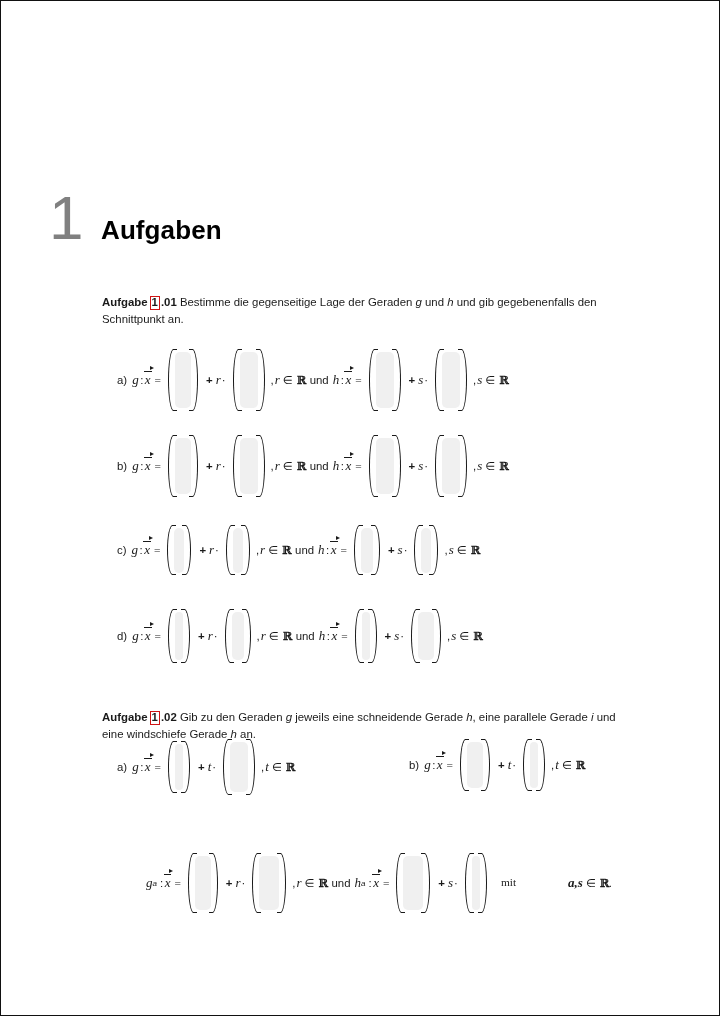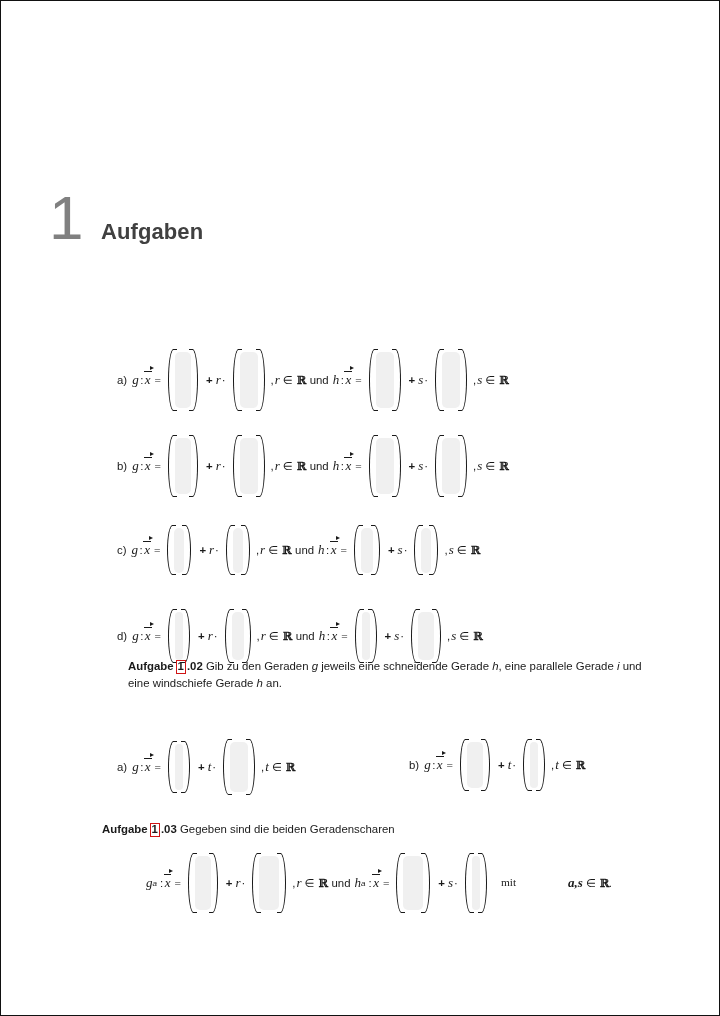--- a/index.html
+++ b/index.html
@@ -37,23 +37,23 @@
     font-family: "Liberation Sans", sans-serif;
     font-size: 62px;
     font-weight: 400;
     color: #808080;
     line-height: 1;
     width: 52px;
     letter-spacing: -1px;
   }
   .chapter-title {
     font-family: "Liberation Sans", sans-serif;
-    font-size: 22px;
+    font-size: 26px;
     font-weight: bold;
-    color: #404040;
+    color: #000000;
     line-height: 1;
     letter-spacing: 0.1px;
   }
 
   
   .ex-intro {
     position: absolute;
     left: 101px;
     width: 520px;
     font-size: 11.4px;
@@ -173,20 +173,24 @@
 </head>
 <body>
 
 <div class="page">
 
   <div class="chapter-head">
     <div class="chapter-num">1</div>
     <div class="chapter-title">Aufgaben</div>
   </div>
 
+  <div class="ex-intro" style="top:293px;">
+    <span class="ex-label">Aufgabe</span><span class="refbox">1</span><span class="ex-label">.01</span>
+    <span>Bestimme die gegenseitige Lage der Geraden </span><span class="it">g</span><span> und </span><span class="it">h</span><span> und gib gegebenenfalls den Schnittpunkt an.</span>
+  </div>
 
   <div class="mathrow" style="left:116px; top:348px;">
     <span class="itemlabel">a)</span>
     <span class="mvar">g</span>
     <span class="tok">:</span>
     <span class="vecx">x<span class="arrowhead"></span></span>
     <span class="eqsign">=</span>
     <span class="vecbox" style="width:30px;height:62px;">
         <span class="paren left"></span>
         <span class="fill"></span>
@@ -362,21 +366,21 @@
         <span class="paren left"></span>
         <span class="fill"></span>
         <span class="paren right"></span>
       </span>
     <span class="comma">,</span>
     <span class="mvar">s</span>
     <span class="inset">∈</span>
     <span class="rset">ℝ</span>
   </div>
 
-  <div class="ex-intro" style="top:657px;margin-left:26px;">
+  <div class="ex-intro" style="top:708px;">
     <span class="ex-label">Aufgabe</span><span class="refbox">1</span><span class="ex-label">.02</span>
     <span>Gib zu den Geraden </span><span class="it">g</span><span> jeweils eine schneidende Gerade </span><span class="it">h</span><span>, eine parallele Gerade </span><span class="it">i</span><span> und eine windschiefe Gerade </span><span class="it">h</span><span> an.</span>
   </div>
 
   <div class="mathrow" style="left:116px; top:738px;">
     <span class="itemlabel">a)</span>
     <span class="mvar">g</span>
     <span class="tok">:</span>
     <span class="vecx">x<span class="arrowhead"></span></span>
     <span class="eqsign">=</span>
@@ -417,24 +421,20 @@
         <span class="paren left"></span>
         <span class="fill"></span>
         <span class="paren right"></span>
       </span>
     <span class="comma">,</span>
     <span class="mvar">t</span>
     <span class="inset">∈</span>
     <span class="rset">ℝ</span>
   </div>
 
-  <div class="ex-intro" style="top:820px;">
-    <span class="ex-label">Aufgabe</span><span class="refbox">1</span><span class="ex-label">.03</span>
-    <span>Gegeben sind die beiden Geradenscharen</span>
-  </div>
 
   <div class="mathrow" style="left:145px; top:852px;">
     <span class="mvar">g</span>
       <span class="sub">a</span>
     <span class="tok" style="margin-left:3px;">:</span>
     <span class="vecx">x<span class="arrowhead"></span></span>
     <span class="eqsign">=</span>
     <span class="vecbox" style="width:30px;height:60px;">
         <span class="paren left"></span>
         <span class="fill"></span>

